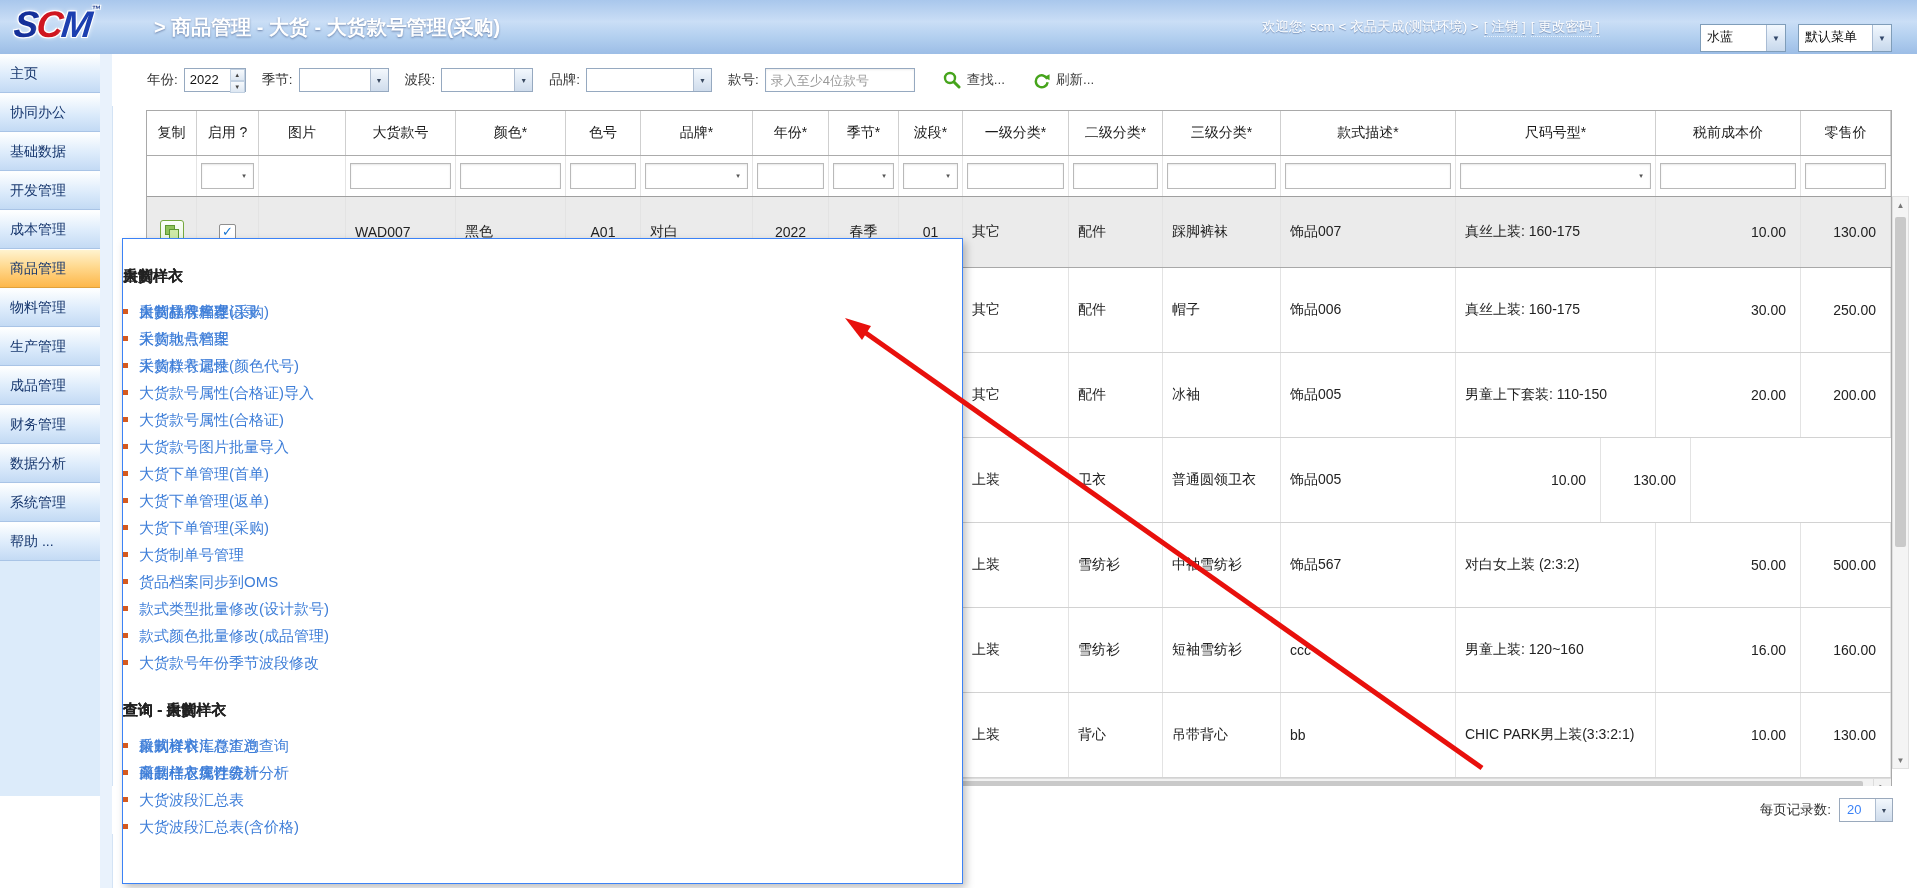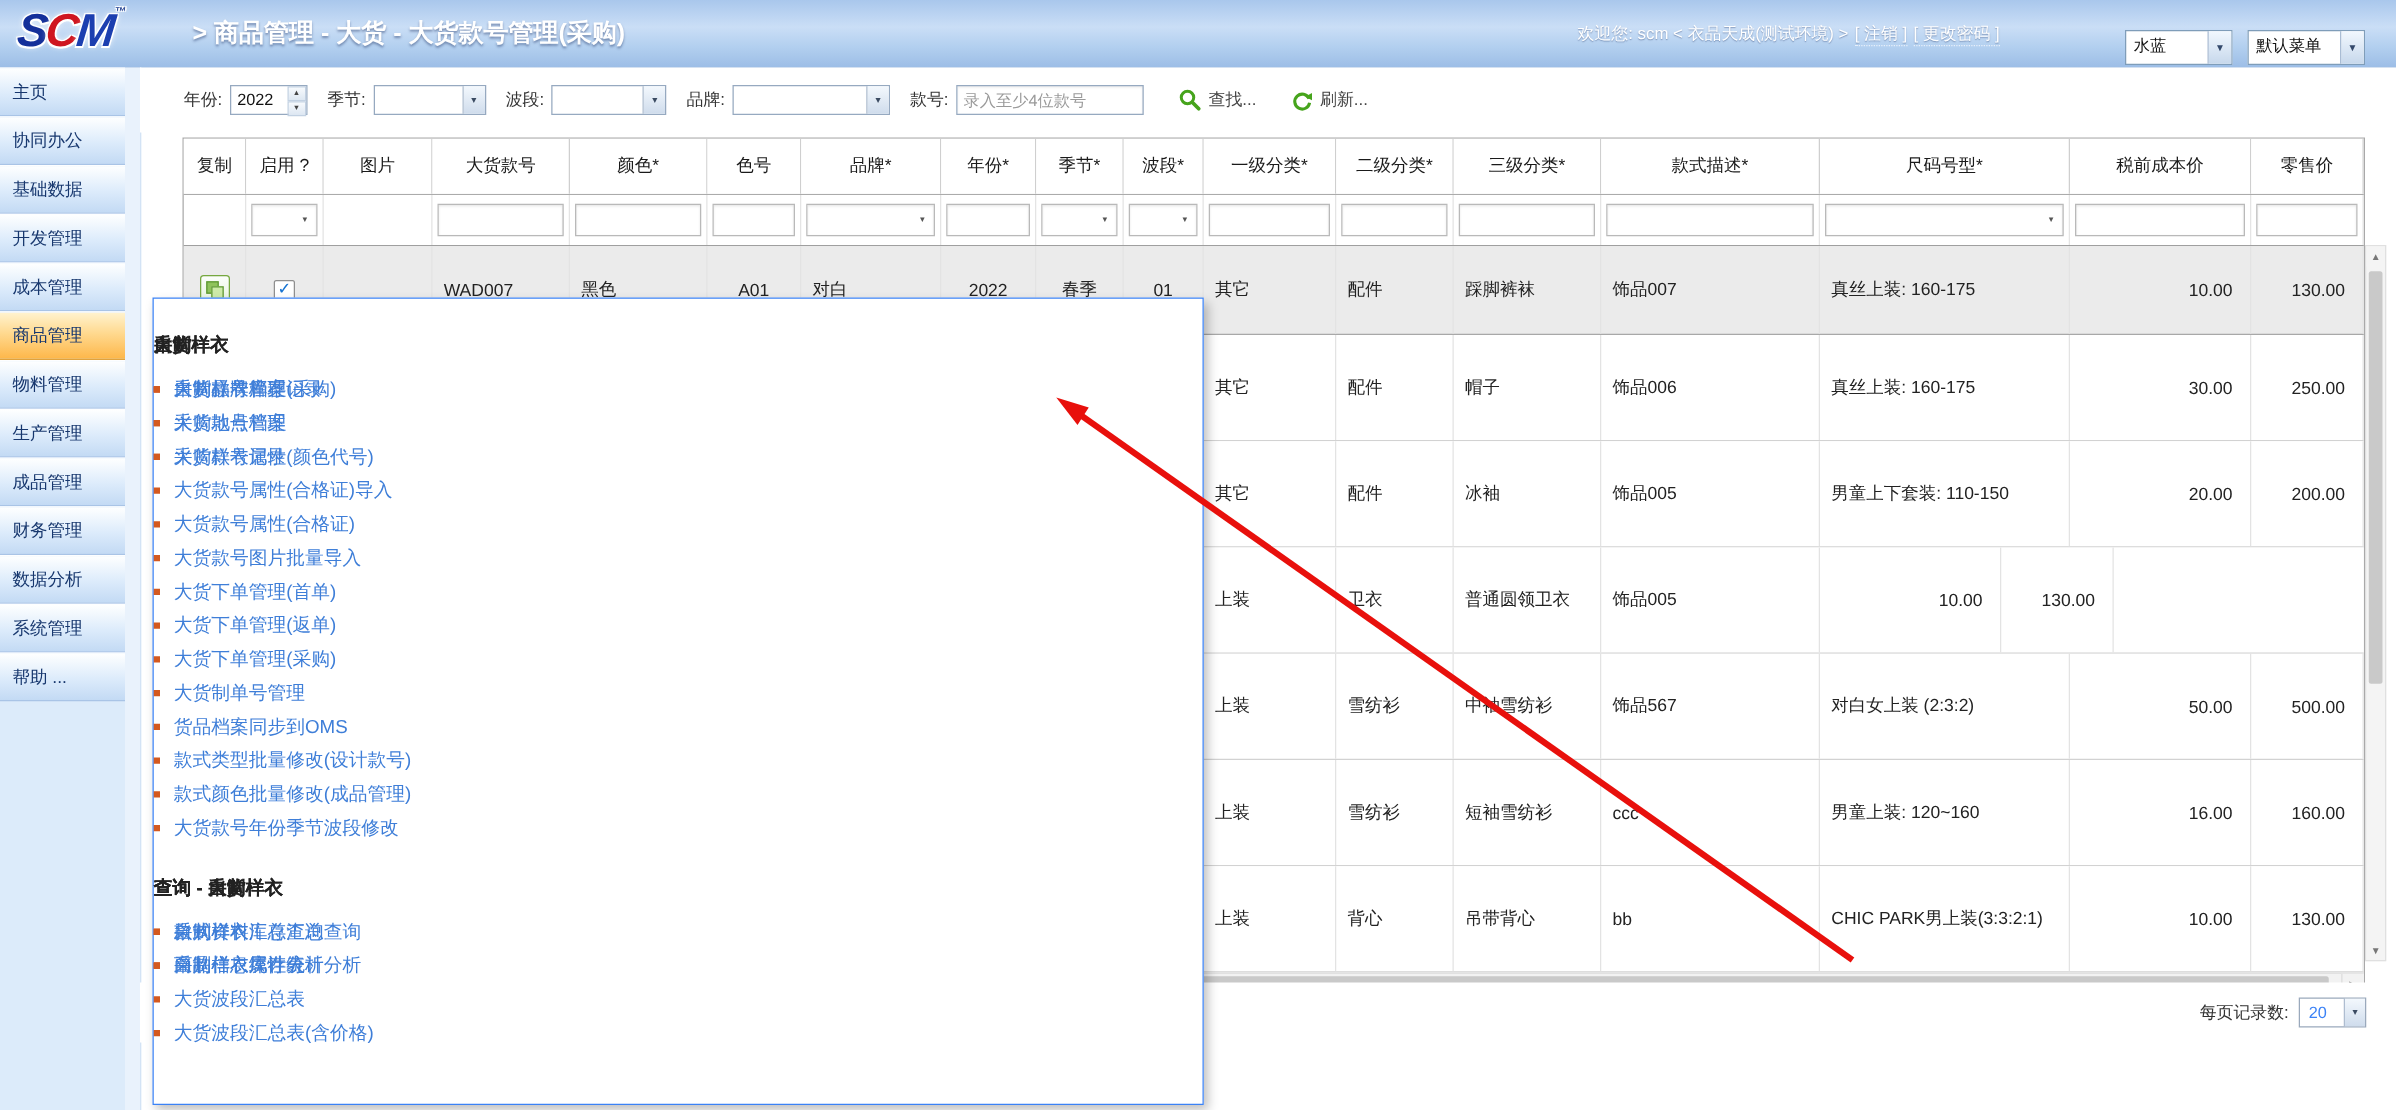--- a/index.html
+++ b/index.html
@@ -21,21 +21,21 @@
   .wlink{color:#fff;cursor:pointer;border-bottom:1px dotted #e8f0fa;}
   .hsel{position:absolute;top:24px;height:26px;background:#fff;border:1px solid #7f9db9;
         font-size:13px;color:#111;}
   .hsel .txt{display:block;line-height:24px;padding-left:6px;}
   .hsel .btn{position:absolute;right:0;top:0;width:18px;height:100%;
         background:linear-gradient(#f2f8fe,#c7d8ec);border-left:1px solid #a9bcd4;
         display:flex;align-items:center;justify-content:center;font-size:8px;color:#34496b;}
   .hsel .btn::after{content:"▼";}
   #themeSel{left:1700px;width:84px;} #menuSel{left:1798px;width:92px;}
   
-  .sidebar{position:absolute;left:0;top:54px;width:100px;height:834px;background:#dcebfa;}
+  .sidebar{position:absolute;left:0;top:54px;width:100px;height:742px;background:#dcebfa;}
   .gutter{position:absolute;left:100px;top:54px;width:12px;height:834px;background:#e9f2fc;
         border-right:1px solid #d3e3f5;}
   .sbi{height:37px;line-height:37px;padding-left:10px;font-size:14px;color:#17376e;
         background:linear-gradient(180deg,#feffff 0%,#dcebfb 55%,#c3daf4 100%);
         border-bottom:1px solid #a9c4e6;border-top:1px solid #fdfeff;cursor:pointer;}
   .sbi.on{background:linear-gradient(180deg,#fff3cf 0%,#ffd98f 45%,#fdb74a 100%);
         border-bottom:1px solid #e0a23c;}
   
   .toolbar{position:absolute;left:112px;top:54px;width:1805px;height:52px;background:#fff;
         display:flex;align-items:center;padding-left:35px;box-sizing:border-box;font-size:13.5px;color:#333;}

